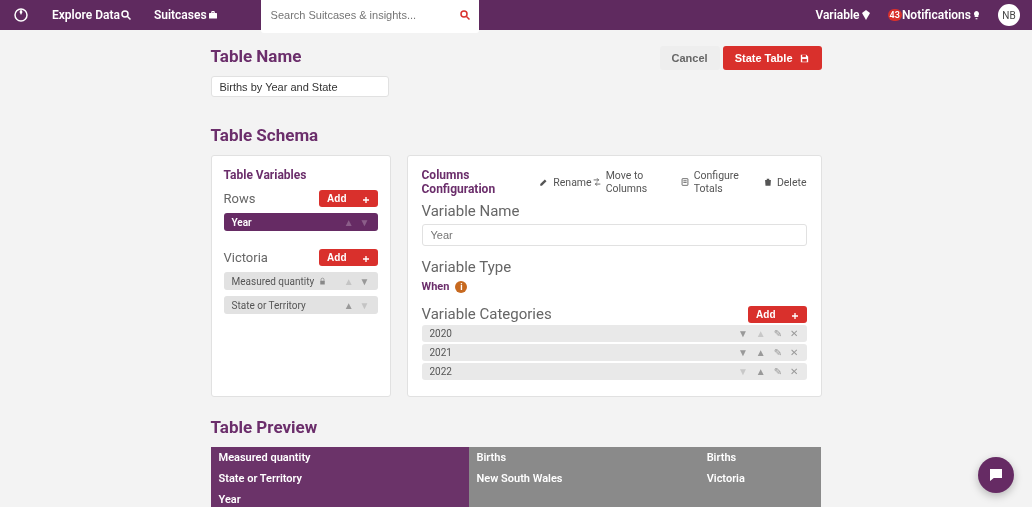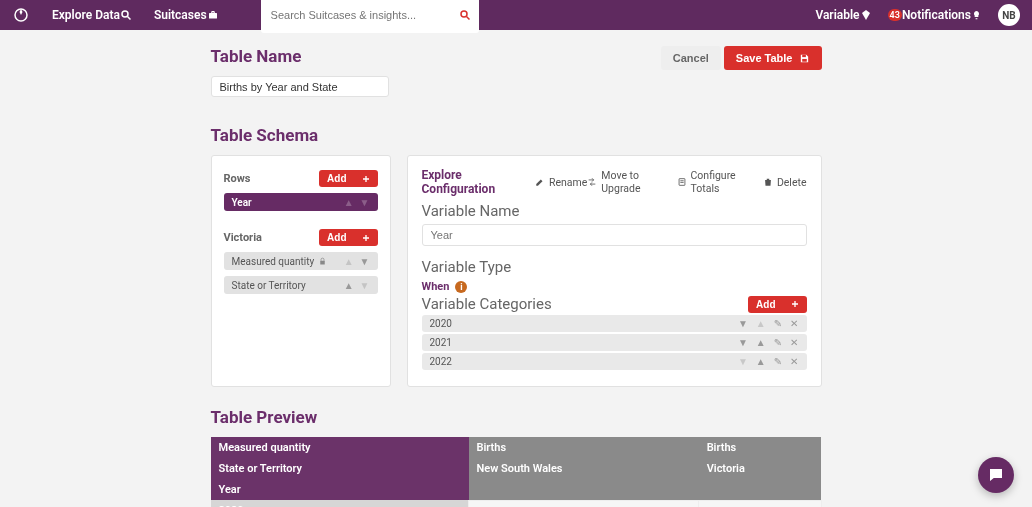--- a/index.html
+++ b/index.html
@@ -24,61 +24,61 @@
   
   .topnav { height:30px; background: var(--purple-dark); display:flex; align-items:center; padding:0 12px; color:#fff; }
   .logo-svg { width:18px; height:18px; }
   .nav-left { display:flex; align-items:center; gap:22px; }
   .nav-item { display:flex; align-items:center; gap:0; font-weight:600; font-size:12px; cursor:pointer; }
   .searchbox { margin-left:20px; background:#fff; border-radius:3px; width:218px; height:36px; display:flex; align-items:center; padding:0 8px; }
   .searchbox input { border:none; outline:none; font-size:11px; flex:1; color:#333; background:transparent; }
   .search-icon { color: var(--red); }
   .nav-right { margin-left:auto; display:flex; align-items:center; gap:16px; }
   .badge-count { background: var(--red); color:#fff; border-radius:8px; font-size:9px; padding:1px 2px; font-weight:600; }
-  .avatar { background:#fff; color:#444; width:22px; height:22px; border-radius:50%; display:flex; align-items:center; justify-content:center; font-size:10px; font-weight:700; }
+  .avatar { background:#fff; color:#444; width:22px; height:22px; border-radius:50%; display:flex; align-items:center; justify-content:center; font-size:10px; font-weight:400; }
 
   
   .container { width:611px; margin: 0 auto; padding-top:10px; }
   .section-title { color: var(--purple); font-size:17px; font-weight:700; margin:6px 0 10px; }
   .title-row { display:flex; align-items:center; justify-content:space-between; }
-  .btn { border:none; border-radius:3px; font-size:11px; font-weight:600; padding:6px 12px; cursor:pointer; display:inline-flex; align-items:center; gap:6px; }
+  .btn { border:none; border-radius:3px; font-size:11px; font-weight:600; padding:6px 12px; cursor:pointer; display:inline-flex; align-items:flex-end; gap:6px; }
   .btn-light { background:#eee; color:#666; }
   .btn-red  { background:var(--red); color:#fff; }
   .btn-red-sm { background:var(--red); color:#fff; font-size:10px; padding:3px 8px; border-radius:3px;gap:12px; }
 
   .text-input { width:178px; height:21px; border:1px solid var(--border); background:#fff; border-radius:3px; padding:2px 8px; font-size:11px; color:#333; }
   .text-input.full { width:100%; height:22px; }
 
   
   .schema-row { display:flex; gap:16px; margin-top:8px; }
   .panel { background:#fff; border:1px solid var(--border); border-radius:3px; }
   .panel.vars { width:180px; padding:12px 12px 30px; }
   .panel.config { flex:1; padding:12px 14px 16px; }
 
   .panel-title { color: var(--purple); font-weight:700; font-size:12px; margin:0 0 8px; }
   .sub-row { display:flex; align-items:center; justify-content:space-between; margin-top:2px; margin-bottom:6px; }
-  .sub-label { color:#666; font-size:11px; font-weight:700; }
+  .sub-label { color:#666; font-size:13px; font-weight:400; }
 
   .var-chip { border-radius:3px; height:18px; display:flex; align-items:center; padding:0 8px; font-size:10px; margin-bottom:6px; position:relative;}
   .var-chip.active { background: var(--purple-header); color:#fff; font-weight:600; }
   .var-chip.grey   { background: var(--grey-chip); color:#555; }
   .var-chip .arrows { margin-left:auto; display:flex; gap:6px; color:#999; }
   .var-chip.active .arrows { color: rgba(255,255,255,0.6); }
   .var-chip .lock { margin-left:4px; color:#888; }
   .arrows span.dim { opacity:.4; }
 
   .cfg-header { display:flex; align-items:center; justify-content:space-between; margin-bottom:6px;}
   .cfg-actions { display:flex; align-items:center; color:#555; font-size:10.5px; }
   .cfg-actions .act { display:flex; align-items:center; gap:4px; cursor:pointer; }
 
   .field-label { font-size:15px; color:#666; margin-top:6px; margin-bottom:4px; }
   .type-when { color: var(--purple); font-weight:700; font-size:11px; display:flex; align-items:center; gap:6px; }
   .info-dot { width:12px; height:12px; border-radius:50%; background:#c7691f; color:#fff; font-size:9px; font-weight:700; display:inline-flex; align-items:center; justify-content:center; }
 
-  .cat-header { display:flex; align-items:center; justify-content:space-between; margin-top:2px; }
+  .cat-header { display:flex; align-items:center; justify-content:space-between; margin-top:12px; }
   .cat-chip { background: var(--grey-light2); border-radius:3px; height:17px; display:flex; align-items:center; padding:0 8px; font-size:10px; color:#555; margin-top:2px; }
   .cat-chip:first-of-type { margin-top:6px; }
   .cat-chip .icons { margin-left:auto; display:flex; gap:8px; color:#999; }
   .cat-chip .icons span { cursor:pointer; }
 
   
   .preview { margin-top:20px; }
   table.preview-tbl { width:100%; border-collapse:collapse; font-size:11px; }
   table.preview-tbl th, table.preview-tbl td { text-align:left; padding:4px 8px; height:18px; }
   .ph { background: var(--preview-head); color:#fff; font-weight:600; width:258px; }
@@ -160,39 +160,40 @@
 
 <div class="container">
   
   <div class="title-row">
     <div class="section-title">Table Name</div>
     <div>
       <button class="btn btn-light">
         <span>Cancel</span>
       </button>
       <button class="btn btn-red">
-        <span>Save Table</span>
+        <span>State Table</span>
         <span class="icon">
           <svg width="11" height="11" viewBox="0 0 24 24" fill="#fff">
               <path d="M4 4h12l4 4v12H4z"></path>
               <rect x="7" y="4" width="8" height="5" fill="#d9302c"></rect>
               <rect x="7" y="13" width="10" height="6" fill="#d9302c"></rect>
             </svg>
         </span>
       </button>
     </div>
   </div>
   <input class="text-input" type="text" value="Births by Year and State" style="">
 
   
   <div class="section-title" style="margin-top:28px;">Table Schema</div>
 
   <div class="schema-row">
 
     <div class="panel vars">
+      <div class="panel-title">Table Variables</div>
 
       <div class="sub-row">
         <span class="sub-label">Rows</span>
         <button class="btn btn-red-sm">
           <span>Add</span>
           <span class="icon" style="margin-left:3px;">
             <svg width="8" height="8" viewBox="0 0 24 24" fill="#fff">
                 <path d="M10 3h4v7h7v4h-7v7h-4v-7H3v-4h7z"></path>
               </svg>
           </span>
@@ -234,37 +235,37 @@
         <span>State or Territory</span>
         <span class="arrows">
           <span>▲</span>
           <span class="dim">▼</span>
         </span>
       </div>
     </div>
 
     <div class="panel config">
       <div class="cfg-header">
-        <div class="panel-title" style="margin:0;">Explore Configuration</div>
+        <div class="panel-title" style="margin:0;">Columns Configuration</div>
         <div class="cfg-actions">
           <span class="act">
             <span class="icon">
                 <svg width="10" height="10" viewBox="0 0 24 24" fill="#555">
                   <path d="M3 17l11-11 4 4L7 21H3z"></path>
                 </svg>
               </span>
             <span>Rename</span>
           </span>
           <span class="act">
             <span class="icon">
                 <svg width="10" height="10" viewBox="0 0 24 24" fill="none" stroke="#555" stroke-width="2">
                   <path d="M4 7h12M12 3l4 4-4 4M20 17H8M12 21l-4-4 4-4"></path>
                 </svg>
               </span>
-            <span>Move to Upgrade</span>
+            <span>Move to Columns</span>
           </span>
           <span class="act">
             <span class="icon">
                 <svg width="10" height="10" viewBox="0 0 24 24" fill="none" stroke="#555" stroke-width="2">
                   <rect x="5" y="4" width="14" height="16" rx="1"></rect>
                   <line x1="8" y1="9" x2="16" y2="9"></line>
                   <line x1="8" y1="13" x2="16" y2="13"></line>
                 </svg>
               </span>
             <span>Configure Totals</span>

